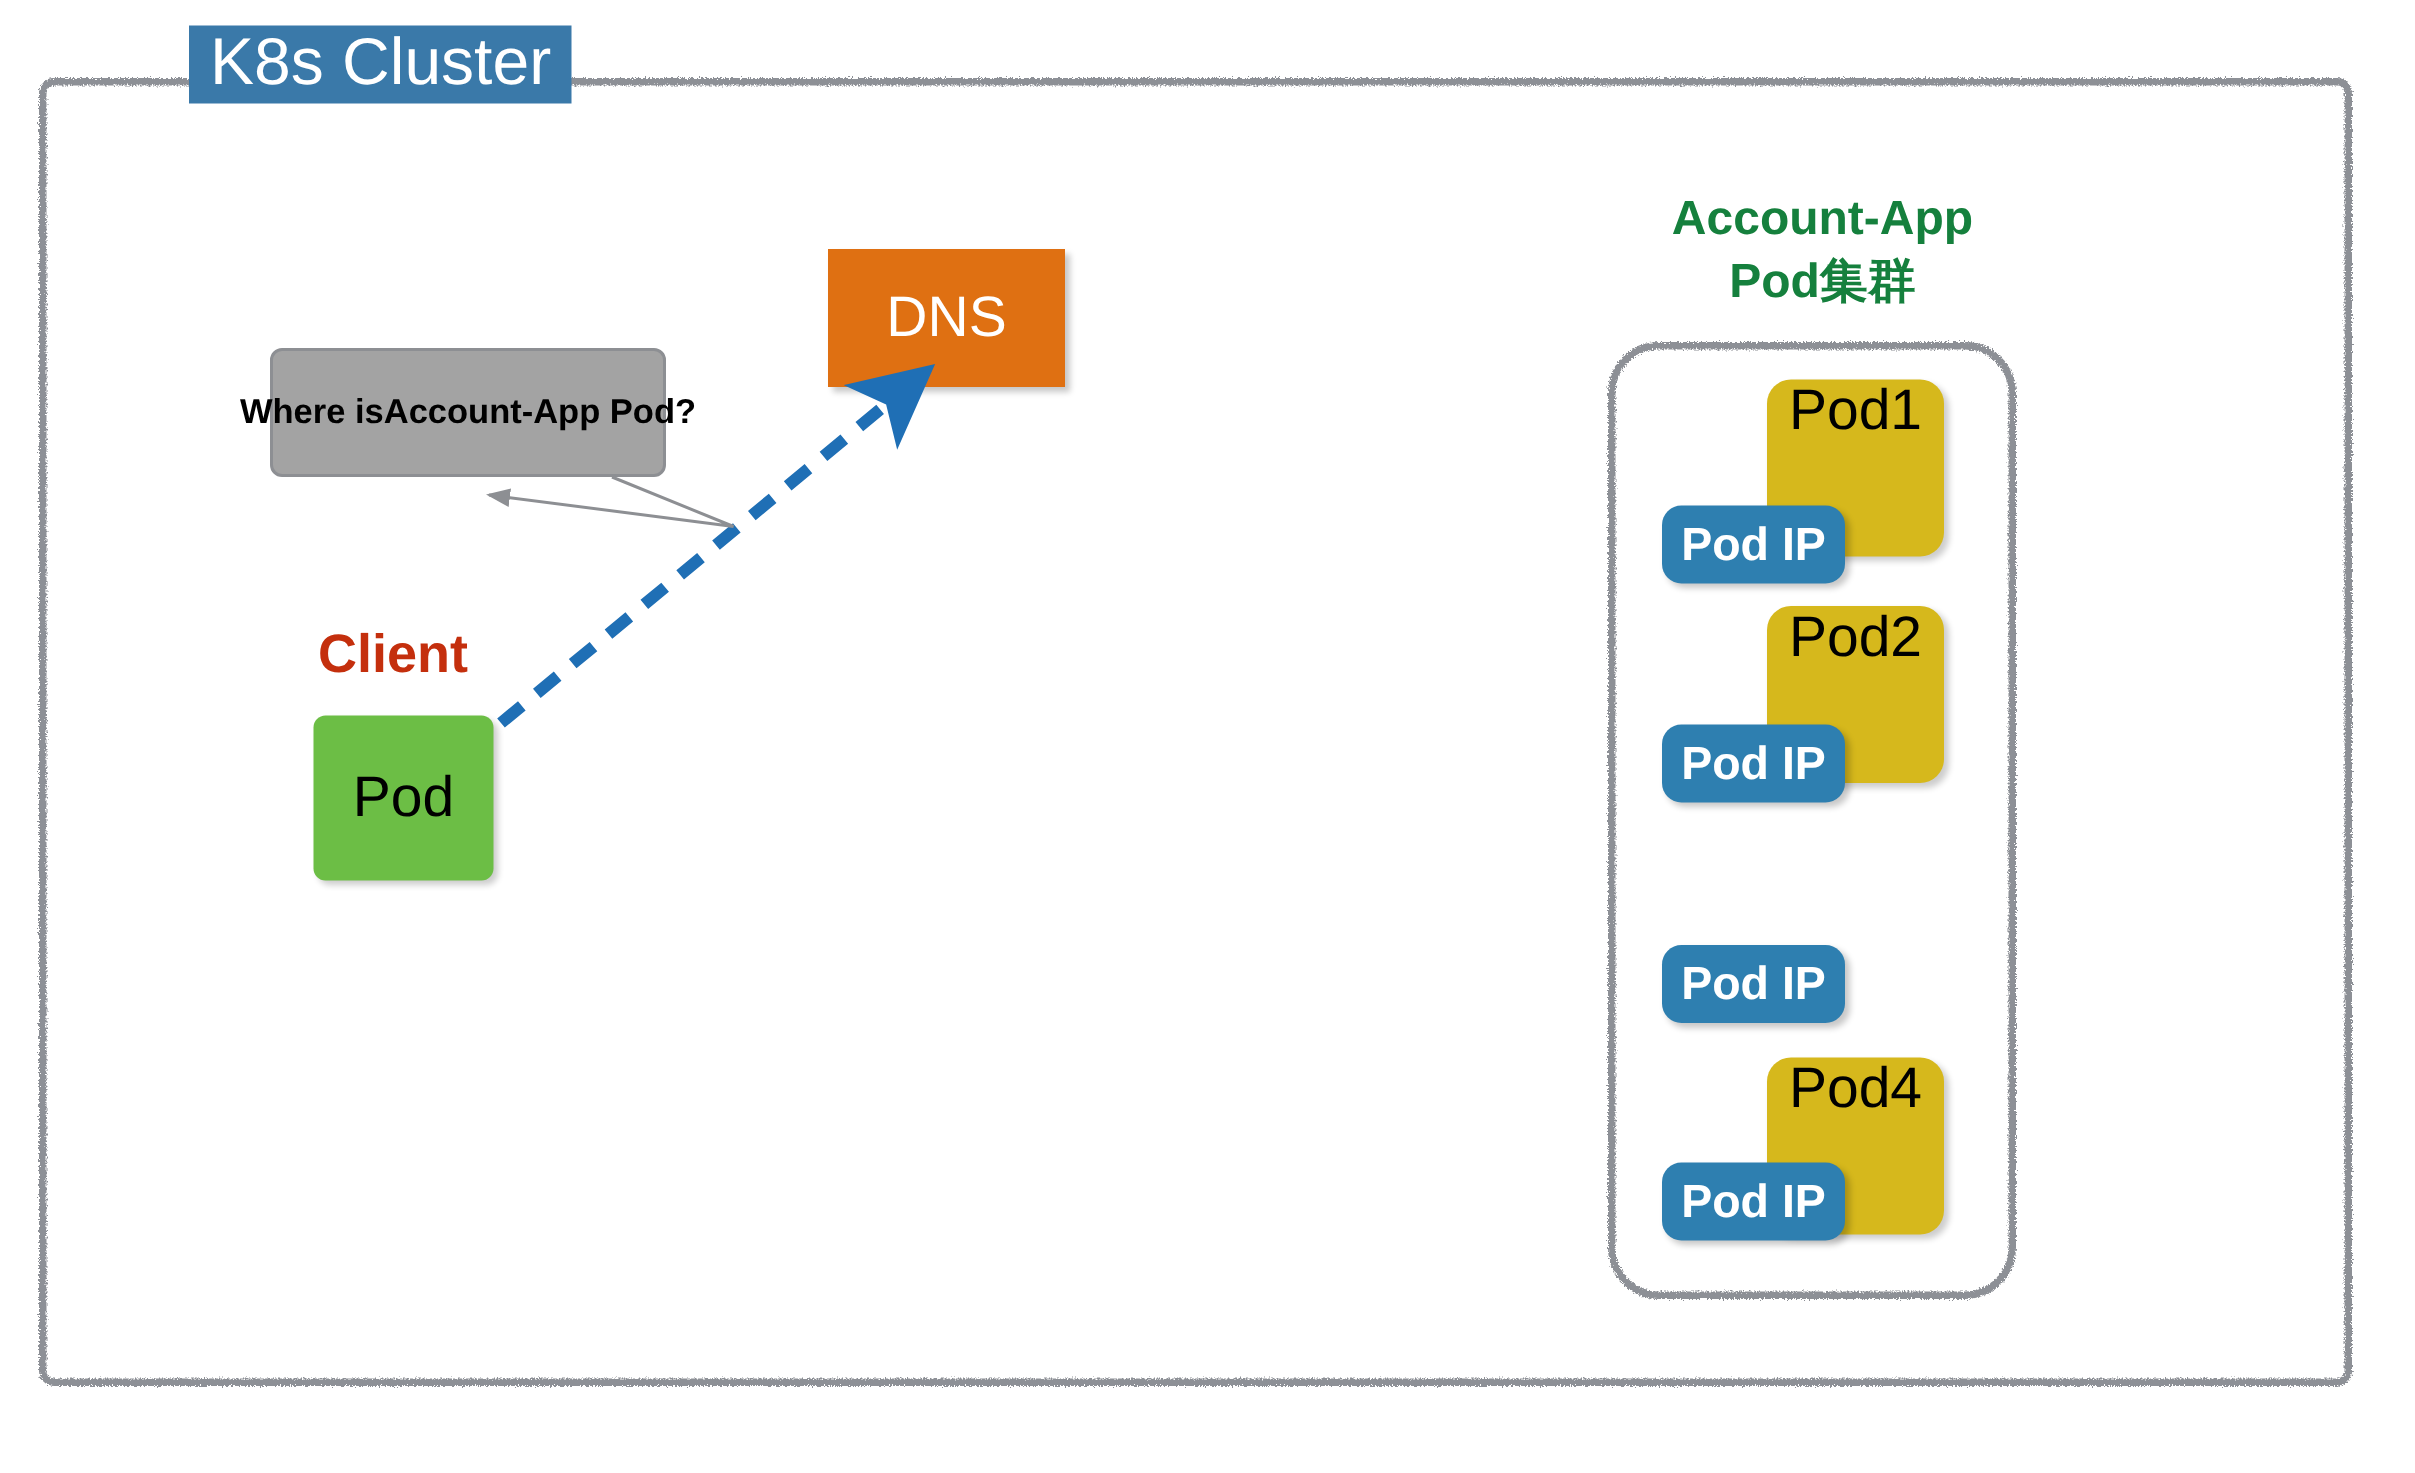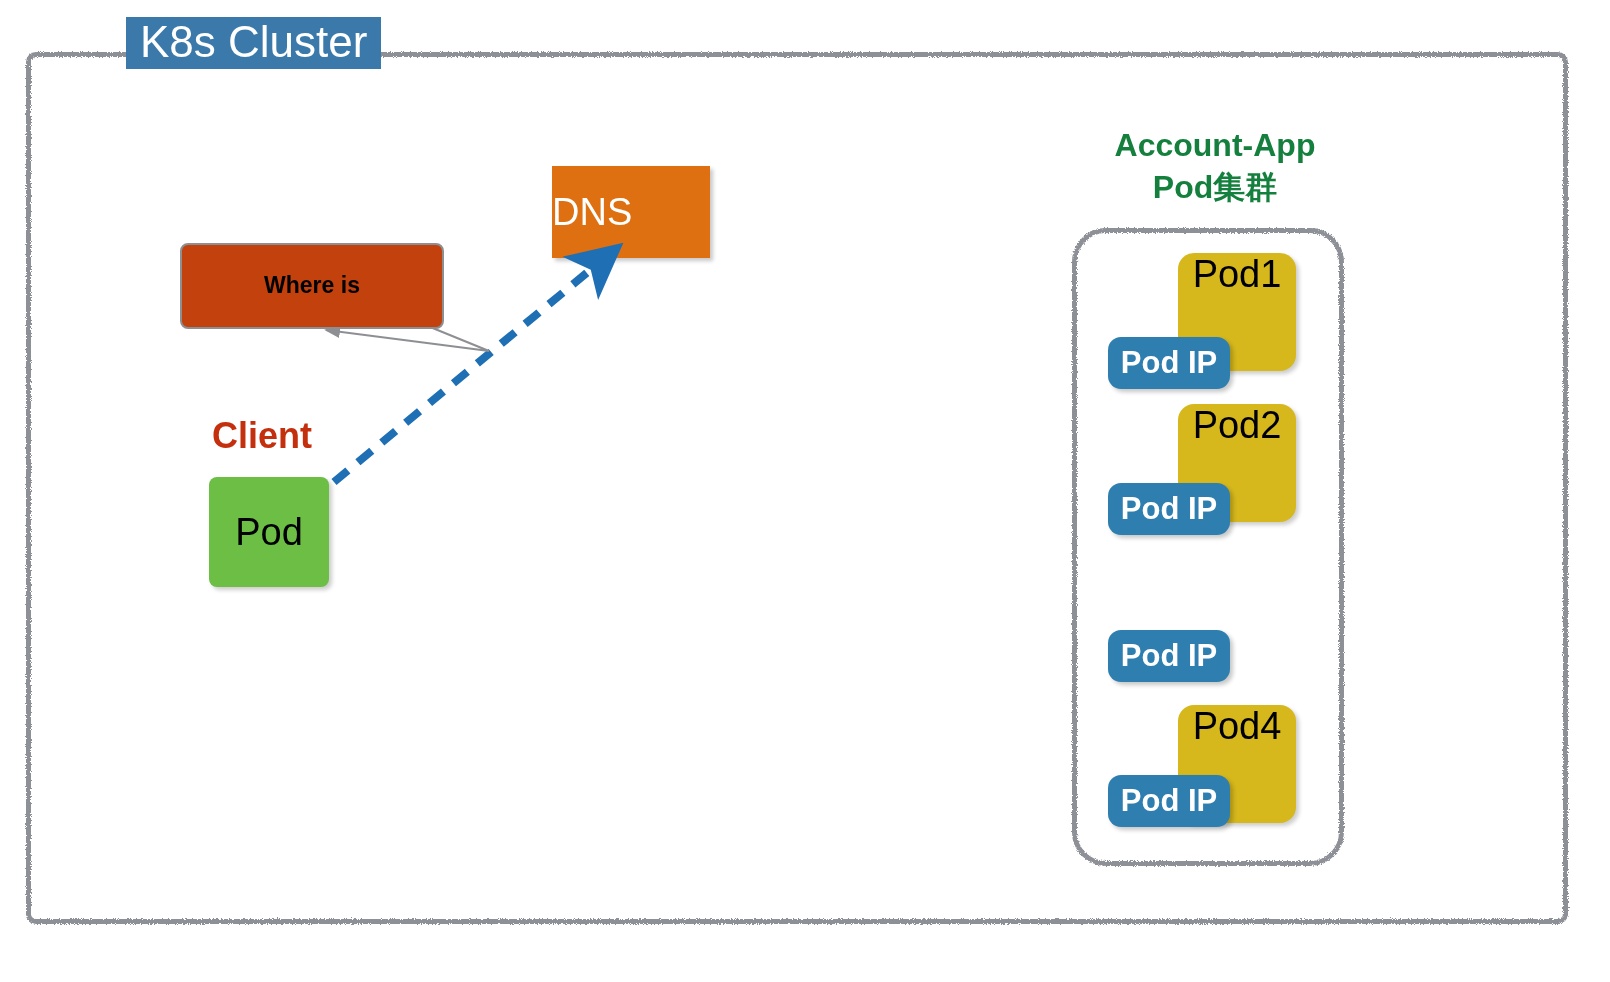--- a/index.html
+++ b/index.html
@@ -49,33 +49,34 @@
     position: absolute;
     left: 552px;
     top: 166px;
     width: 158px;
     height: 92px;
     background: #df7012;
     color: #ffffff;
     font-size: 38px;
     display: flex;
     align-items: center;
+    justify-content: center;
     box-shadow: 3px 3px 4px rgba(0,0,0,0.22);
   }
 
   
   .callout {
     position: absolute;
     left: 180px;
-    top: 243px;
+    top: 232px;
     width: 264px;
     height: 86px;
     border: 2px solid #8d8f93;
     border-radius: 8px;
-    background: #c2410c;
+    background: #a3a3a3;
     box-sizing: border-box;
     display: flex;
     flex-direction: row;
     align-items: center;
     justify-content: center;
     color: #000000;
     font-weight: bold;
     font-size: 23px;
     line-height: 1.45;
     z-index: 6;
@@ -189,20 +190,21 @@
 
   <div class="cluster-frame"></div>
   <div class="cluster-title">K8s Cluster</div>
 
   <div class="dns-box">
     <span>DNS</span>
   </div>
 
   <div class="callout">
     <span class="callout-line">Where is</span>
+    <span class="callout-line">Account-App Pod?</span>
   </div>
 
   <div class="client-label">Client</div>
   <div class="client-pod">
     <span>Pod</span>
   </div>
 
   <div class="group-title">
     <div>Account-App</div>
     <div>Pod集群</div>

